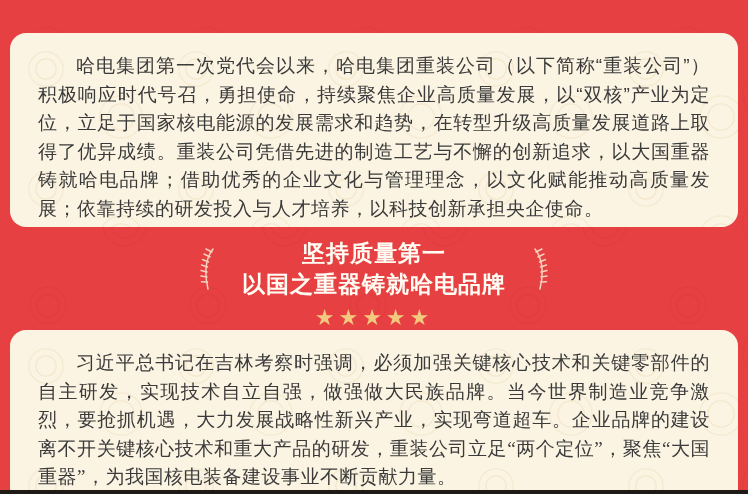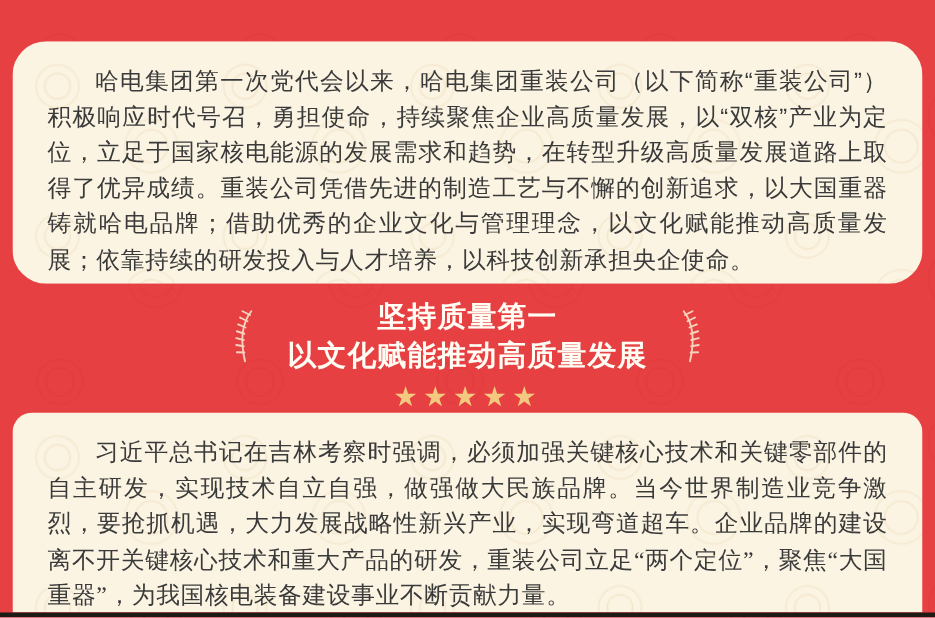--- a/index.html
+++ b/index.html
@@ -22,21 +22,21 @@
     left: 10px;
     width: 728px;
     box-sizing: border-box;
     overflow: hidden;
     background-color: #fbf4e3;
     background-image:
       radial-gradient(circle at 24% 30%, rgba(226,196,140,0) 9px, rgba(226,196,140,.30) 10px, rgba(226,196,140,0) 11.5px, rgba(226,196,140,0) 16px, rgba(226,196,140,.26) 17px, rgba(226,196,140,0) 18.5px),
       radial-gradient(circle at 74% 70%, rgba(226,196,140,0) 12px, rgba(226,196,140,.28) 13px, rgba(226,196,140,0) 14.5px, rgba(226,196,140,0) 20px, rgba(226,196,140,.24) 21px, rgba(226,196,140,0) 22.5px);
     background-size: 150px 120px;
   }
-  .card-intro { top: 33px;  height: 194px; border-radius: 27px; }
+  .card-intro { top: 33px;  height: 194px; border-radius: 16px; }
   .card-quote { top: 330px; height: 160px; border-radius: 16px 16px 0 0; font-family: Liberation Serif, serif; }
 
   .card p {
     margin: 0;
     padding: 19px 28px 0 28px;
     font-size: 19px;
     line-height: 28.5px;
     color: #3a3a3a;
     letter-spacing: 0.5px;
     text-indent: 2em;
@@ -102,21 +102,21 @@
         <path d="M12 11 l-6 -3"></path>
         <path d="M10.5 16 l-6 -2.5"></path>
         <path d="M9.5 21 l-6 -2"></path>
         <path d="M9 26 l-6 -1.5"></path>
         <path d="M9 31 l-6 -1"></path>
         <path d="M9.5 36 l-6 -0.2"></path>
       </g>
     </svg>
     <div class="banner-title">
       <div>坚持质量第一</div>
-      <div>以文化赋能推动高质量发展</div>
+      <div>以国之重器铸就哈电品牌</div>
     </div>
     <svg class="wheat right" viewBox="0 0 20 46" xmlns="http://www.w3.org/2000/svg">
       <g stroke="#f7ecd2" stroke-width="1.5" fill="none" stroke-linecap="round">
         <path d="M15 3 C8 12 6 26 10 43"></path>
         <path d="M14 6 l-6 -3"></path>
         <path d="M12 11 l-6 -3"></path>
         <path d="M10.5 16 l-6 -2.5"></path>
         <path d="M9.5 21 l-6 -2"></path>
         <path d="M9 26 l-6 -1.5"></path>
         <path d="M9 31 l-6 -1"></path>

